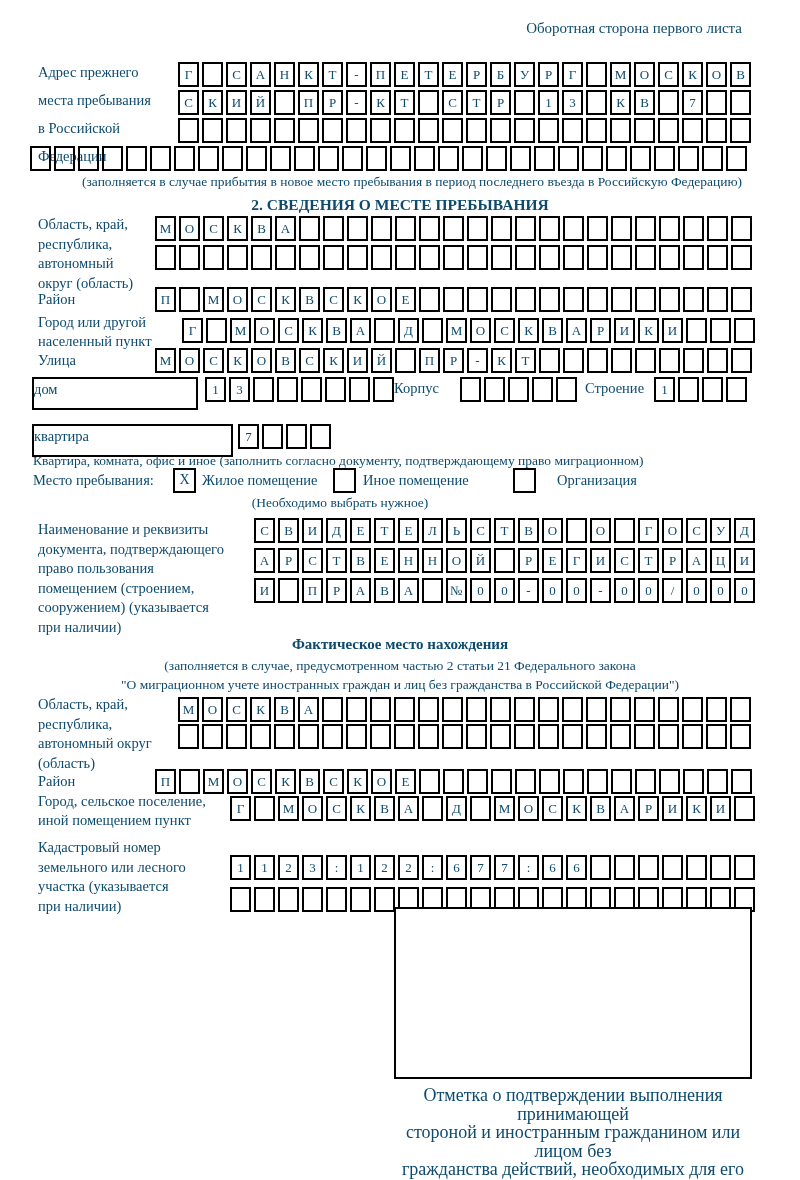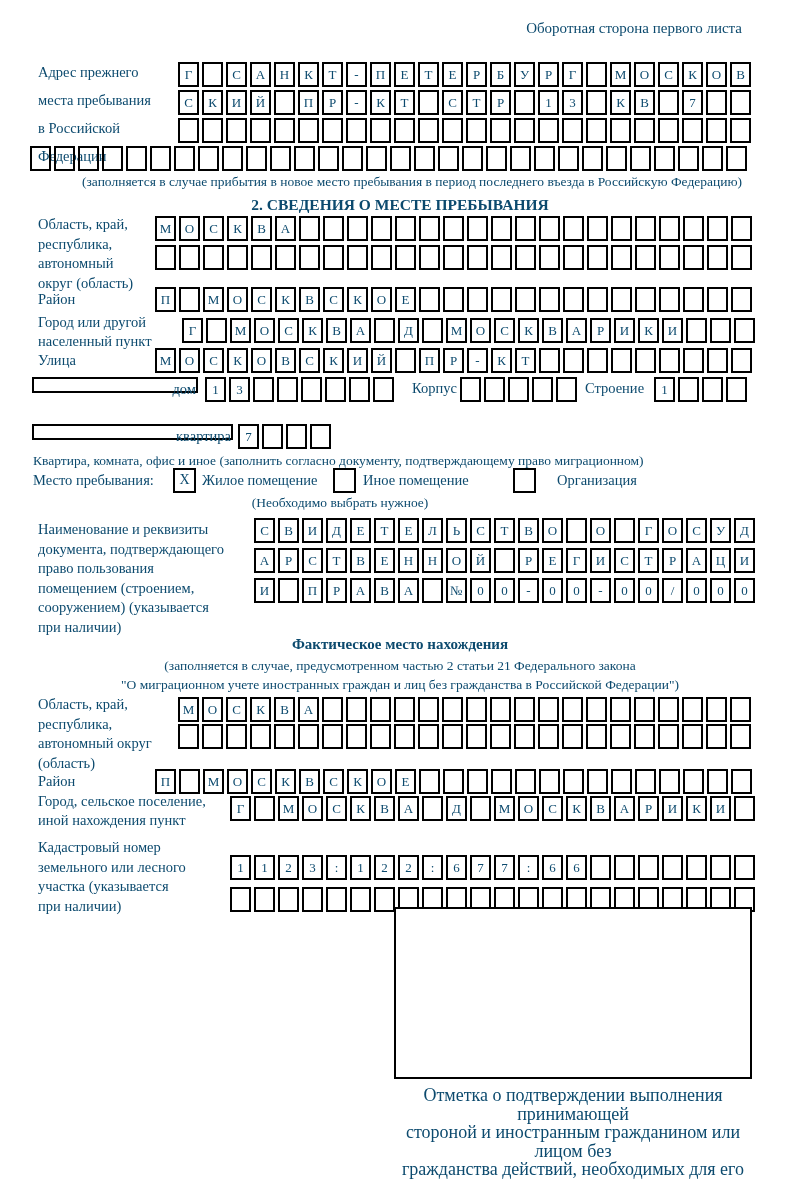--- a/index.html
+++ b/index.html
@@ -2,22 +2,22 @@
 <html><head>
 <meta charset="utf-8">
 <style>
   html,body{margin:0;padding:0;background:#fff;}
   .page{position:relative;width:800px;height:1180px;background:#fff;
         font-family:"Liberation Serif",serif;color:#0c4a6e;overflow:hidden;}
   .lbl{position:absolute;font-size:14.5px;line-height:19.5px;white-space:nowrap;}
   .cellrow{position:absolute;display:flex;gap:3px;}
   .cell{flex:0 0 21px;width:21px;height:25px;box-sizing:border-box;border:2px solid #000;
         font-size:13px;line-height:21px;text-align:center;overflow:hidden;}
-  .wbox{position:absolute;box-sizing:border-box;height:16px;border:2px solid #000;
-        text-align:right;font-size:14.5px;line-height:21px;}
+  .wbox{position:absolute;box-sizing:border-box;height:33px;border:2px solid #000;
+        text-align:left;font-size:14.5px;line-height:21px;}
   .chk{position:absolute;width:23px;height:25px;box-sizing:border-box;border:2px solid #000;
        text-align:center;font-size:14px;line-height:20px;}
   .center{position:absolute;left:0;width:100%;text-align:center;}
   .title{font-weight:bold;font-size:15.5px;}
   .note{font-size:13.5px;}
   .bigbox{position:absolute;border:2px solid #000;box-sizing:border-box;background:#fff;}
   .hdr-right{position:absolute;top:20px;right:58px;font-size:15px;}
   .confirm{position:absolute;left:388px;top:1086px;width:370px;text-align:center;
            font-size:18px;line-height:18.5px;}
   .confirm .line{white-space:normal;}
@@ -303,21 +303,21 @@
   <div class="cellrow" style="left:205px;top:377px;">
       <span class="cell">1</span>
       <span class="cell">3</span>
       <span class="cell"></span>
       <span class="cell"></span>
       <span class="cell"></span>
       <span class="cell"></span>
       <span class="cell"></span>
       <span class="cell"></span>
     </div>
-  <div class="lbl" style="left:412px;top:379px;">Корпус</div>
+  <div class="lbl" style="left:394px;top:379px;">Корпус</div>
   <div class="cellrow" style="left:460px;top:377px;">
       <span class="cell"></span>
       <span class="cell"></span>
       <span class="cell"></span>
       <span class="cell"></span>
       <span class="cell"></span>
     </div>
   <div class="lbl" style="left:585px;top:379px;">Строение</div>
   <div class="cellrow" style="left:654px;top:377px;">
       <span class="cell">1</span>
@@ -509,21 +509,21 @@
       <span class="cell"></span>
       <span class="cell"></span>
       <span class="cell"></span>
       <span class="cell"></span>
       <span class="cell"></span>
       <span class="cell"></span>
     </div>
 
   <div class="lbl" style="left:38px;top:792px;line-height:19px;">
       <div class="line">Город, сельское поселение,</div>
-      <div class="line">иной нахождения пункт</div>
+      <div class="line">иной помещением пункт</div>
     </div>
   <div class="cellrow" style="left:230px;top:796px;">
       <span class="cell">Г</span>
       <span class="cell"></span>
       <span class="cell">М</span>
       <span class="cell">О</span>
       <span class="cell">С</span>
       <span class="cell">К</span>
       <span class="cell">В</span>
       <span class="cell">А</span>

